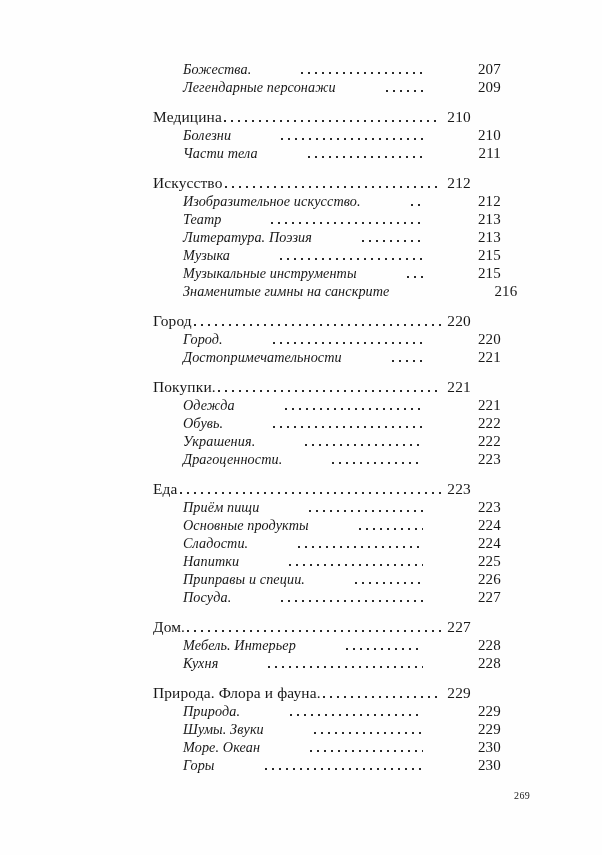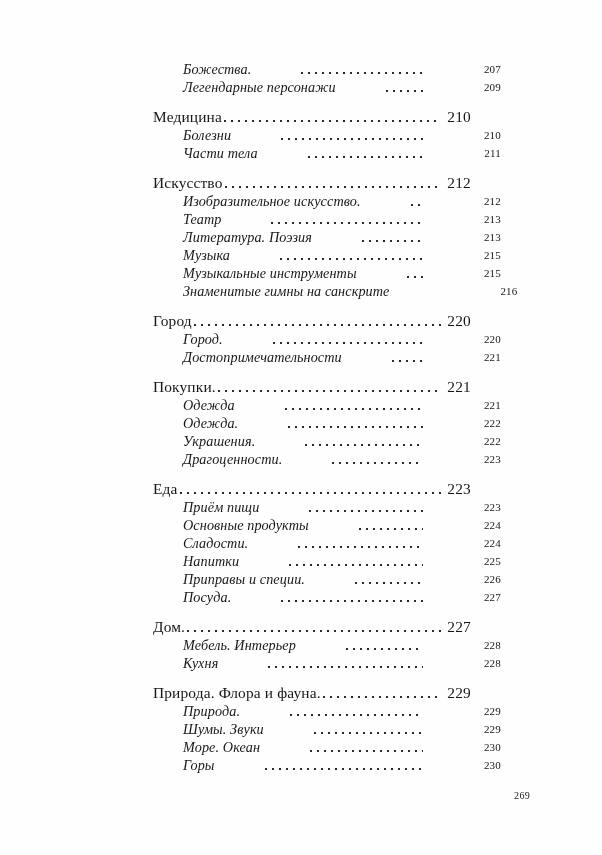--- a/index.html
+++ b/index.html
@@ -92,21 +92,21 @@
   .lvl2 {
     padding-left: 30px;
     gap: 48px;
   }
   .lvl2 .title {
     font-style: italic;
     font-size: 14.2px;
     letter-spacing: 0.1px;
   }
   .lvl2 .pageno {
-    font-size: 11px;
+    font-size: 15px;
   }
   .lvl2 .leader::before {
     bottom: 4px;
   }
 
   #folio {
     position: absolute;
     left: 0;
     top: 790px;
     width: 530px;
@@ -202,21 +202,21 @@
         <span class="title">Покупки.</span>
         <span class="leader"></span>
         <span class="pageno">221</span>
       </div>
       <div class="entry lvl2">
         <span class="title">Одежда</span>
         <span class="leader"></span>
         <span class="pageno">221</span>
       </div>
       <div class="entry lvl2">
-        <span class="title">Одежда.</span>
+        <span class="title">Обувь.</span>
         <span class="leader"></span>
         <span class="pageno">222</span>
       </div>
       <div class="entry lvl2">
         <span class="title">Украшения.</span>
         <span class="leader"></span>
         <span class="pageno">222</span>
       </div>
       <div class="entry lvl2">
         <span class="title">Драгоценности.</span>

